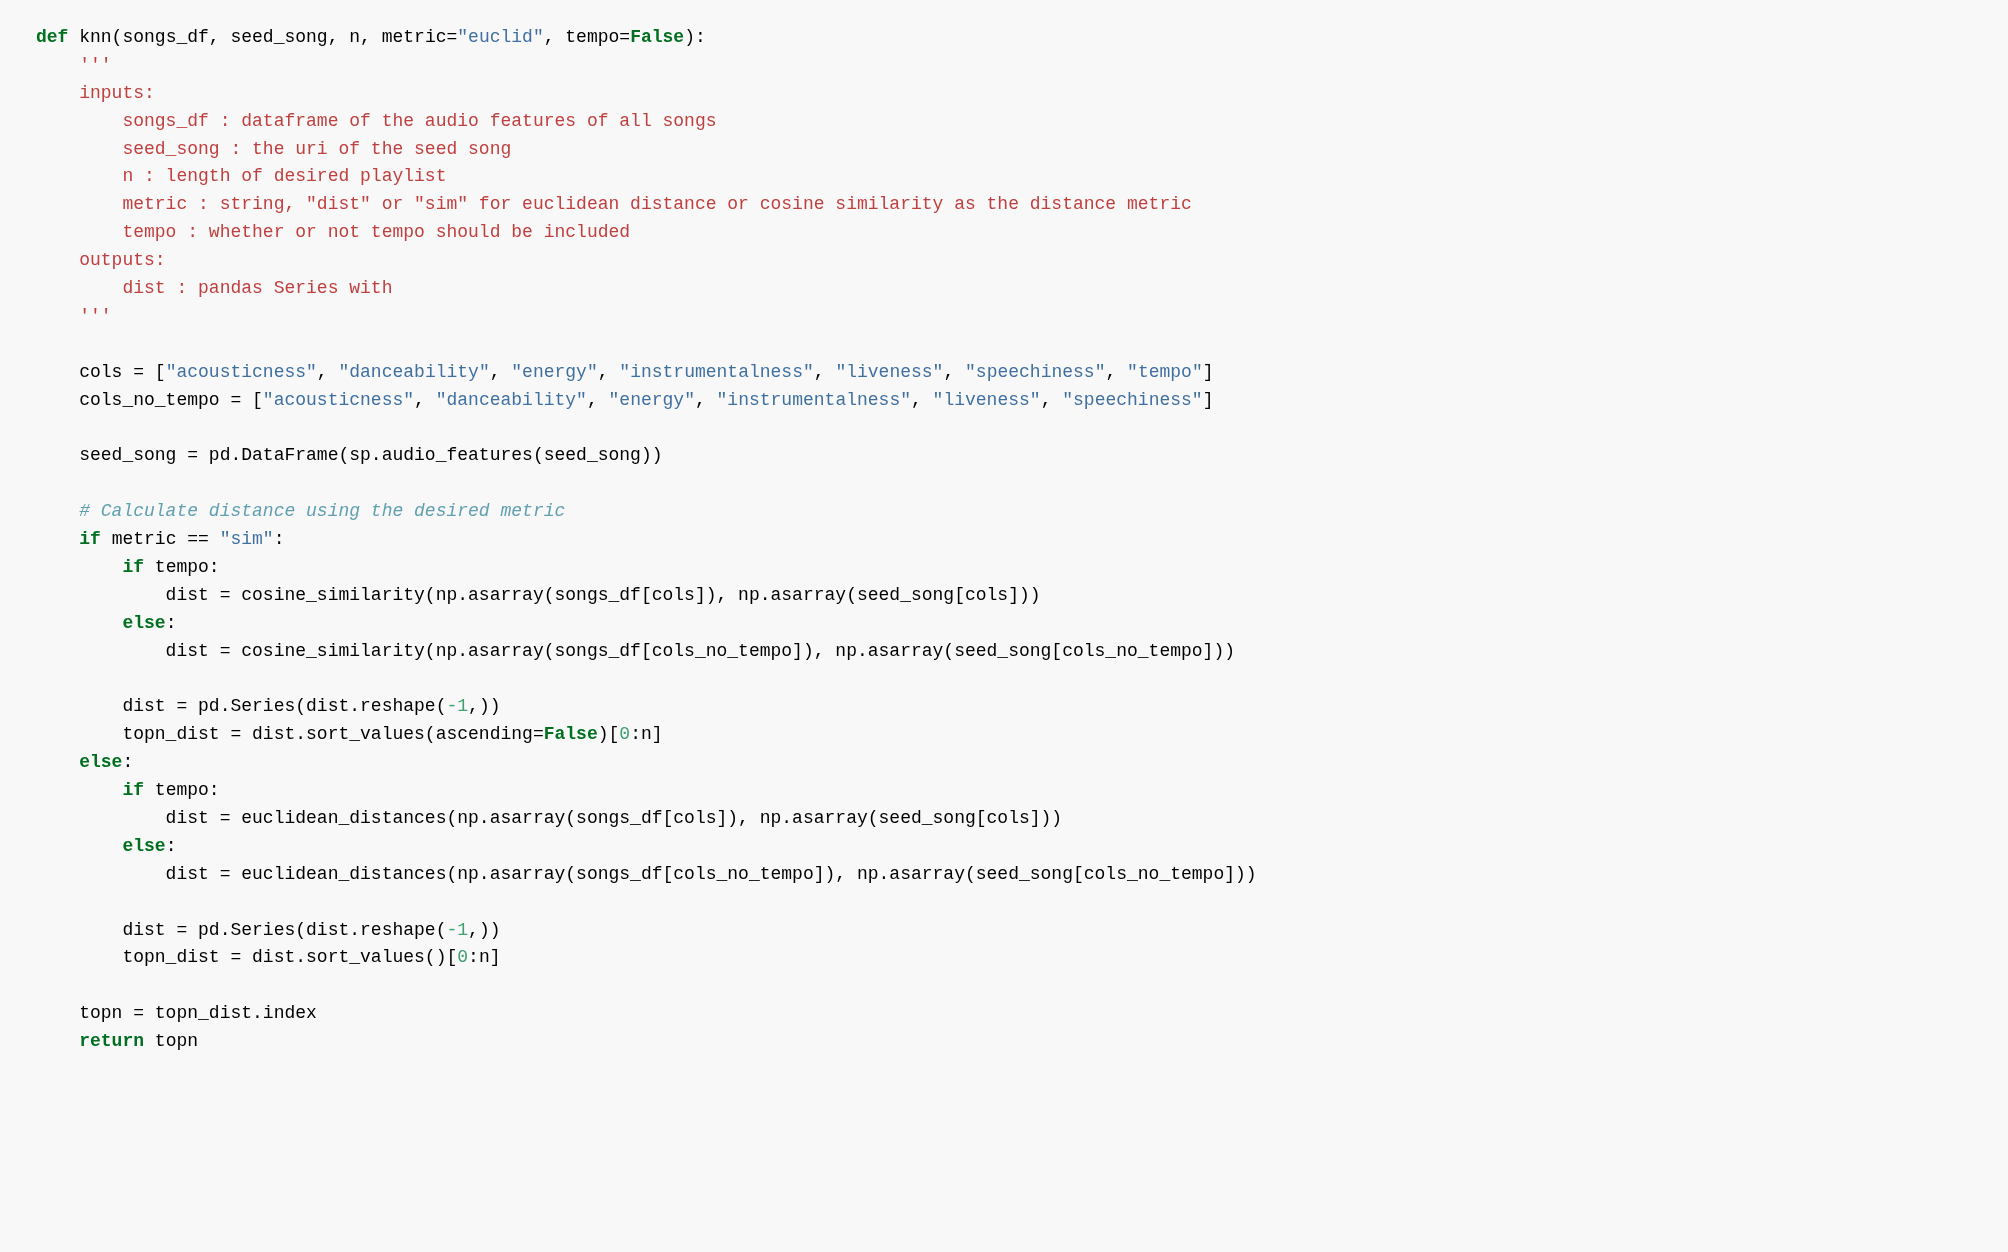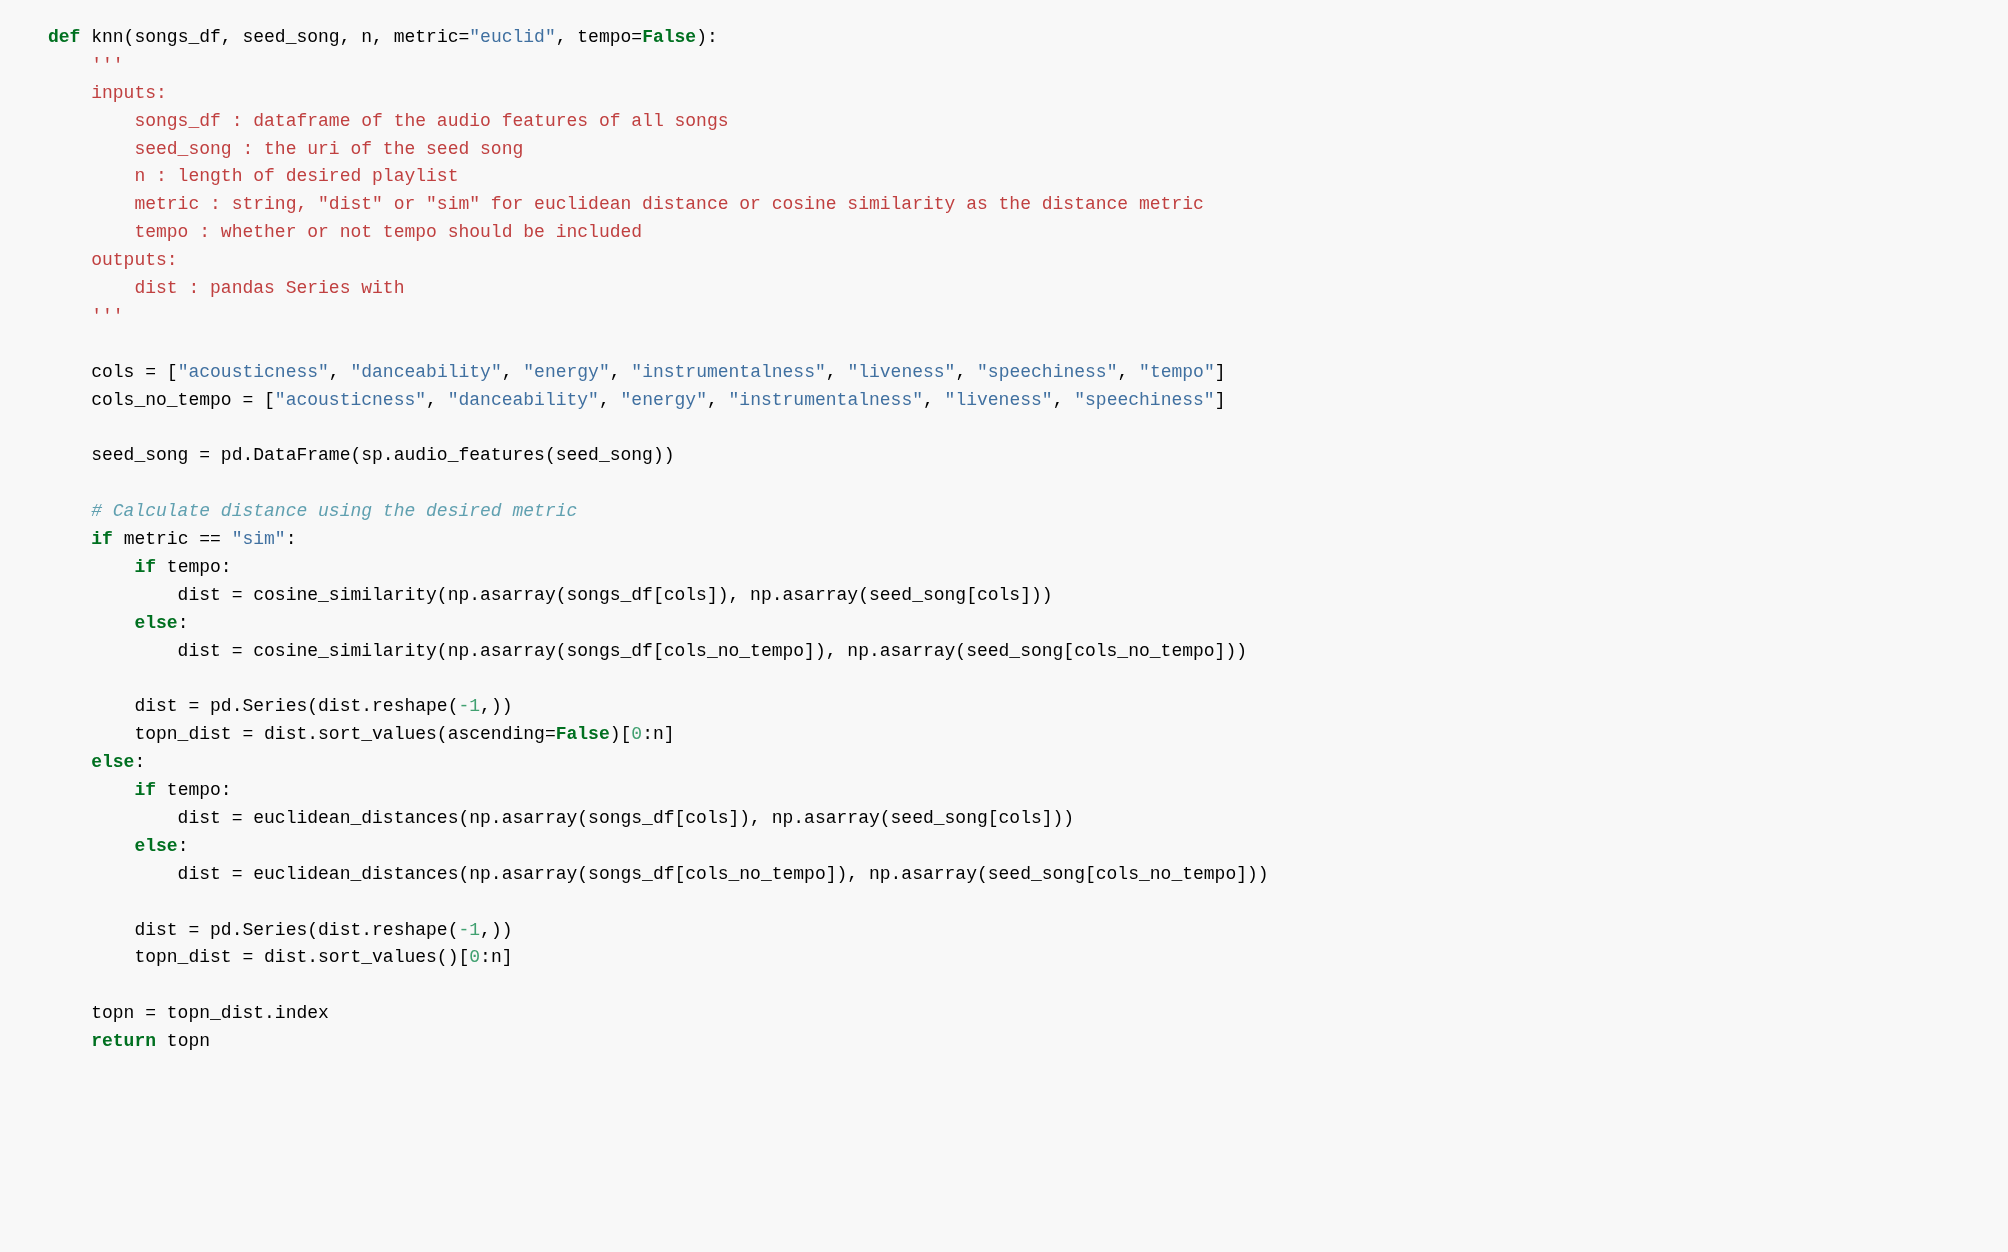--- a/index.html
+++ b/index.html
@@ -4,21 +4,21 @@
   <style>
     * { margin: 0; padding: 0; box-sizing: border-box; }
     body {
       background: #f8f8f8;
       font-family: 'Courier New', Courier, monospace;
       font-size: 18px;
       line-height: 1.55;
     }
     .code-container {
       background: #f8f8f8;
-      padding: 24px 48px;
+      padding: 24px 36px;
       min-height: 1252px;
       width: 2008px;
       overflow: auto;
     }
     pre {
       white-space: pre;
       font-family: 'Courier New', Courier, monospace;
       font-size: 18px;
       line-height: 1.55;
     }

